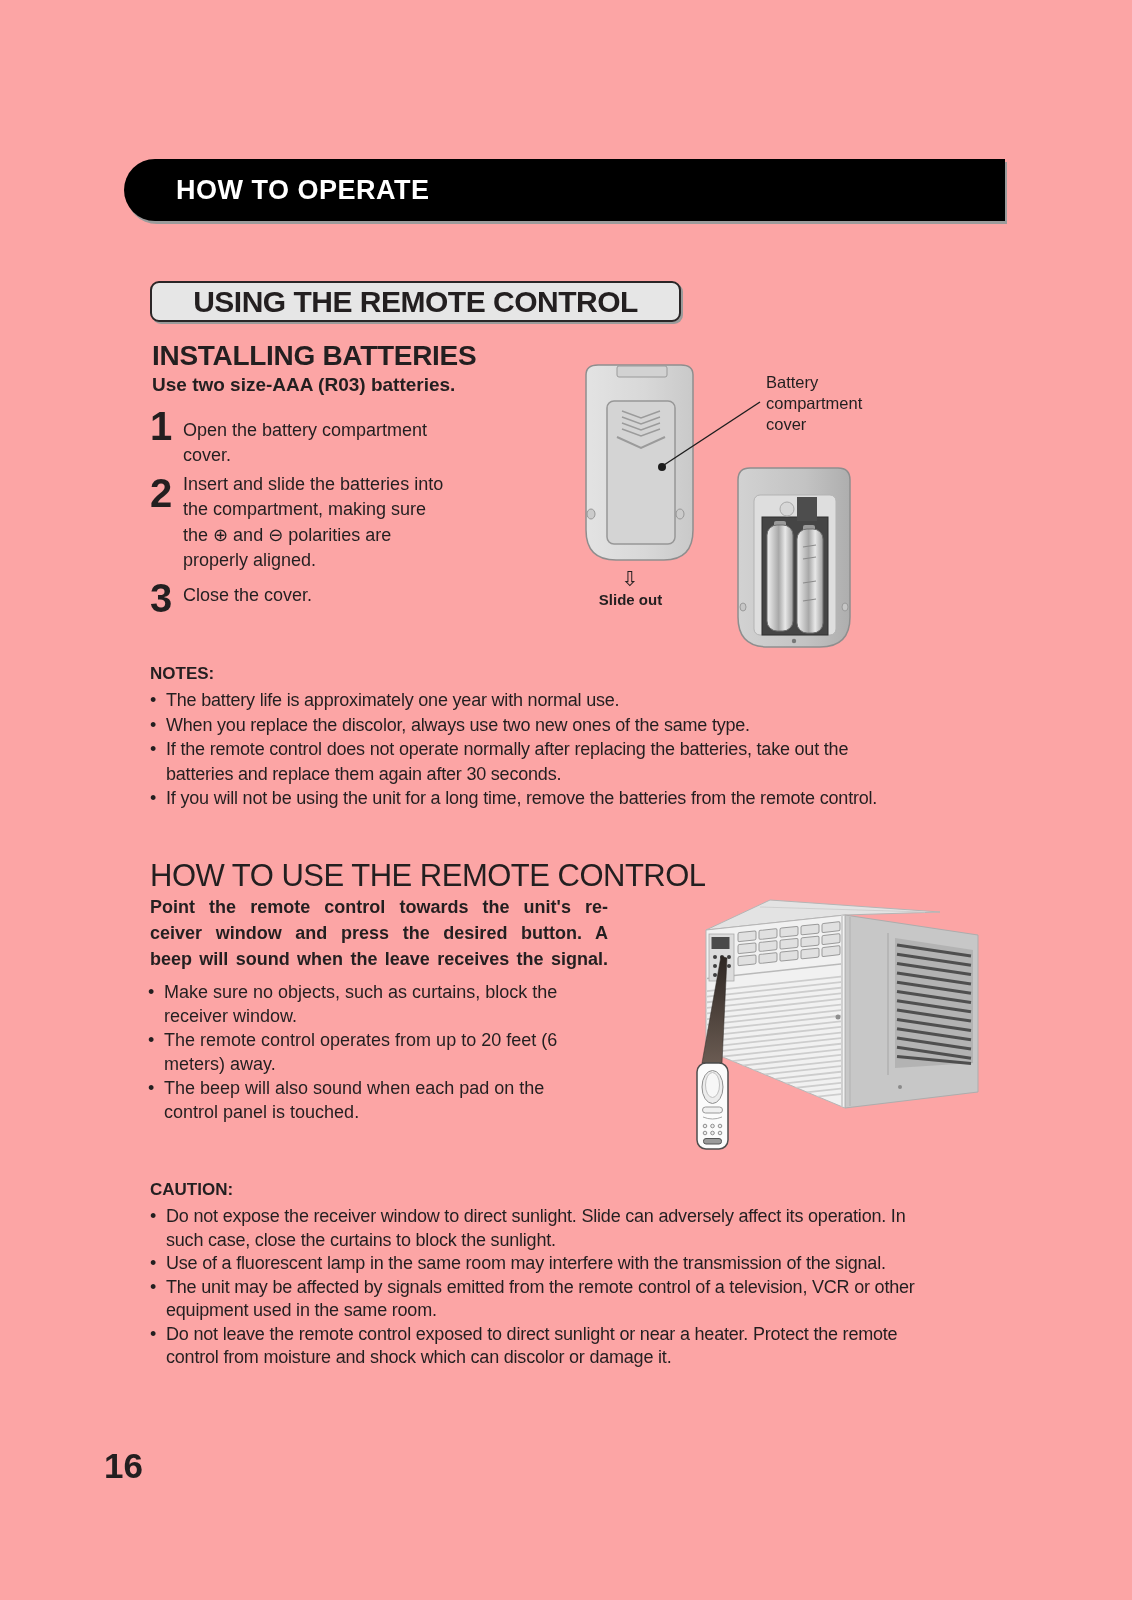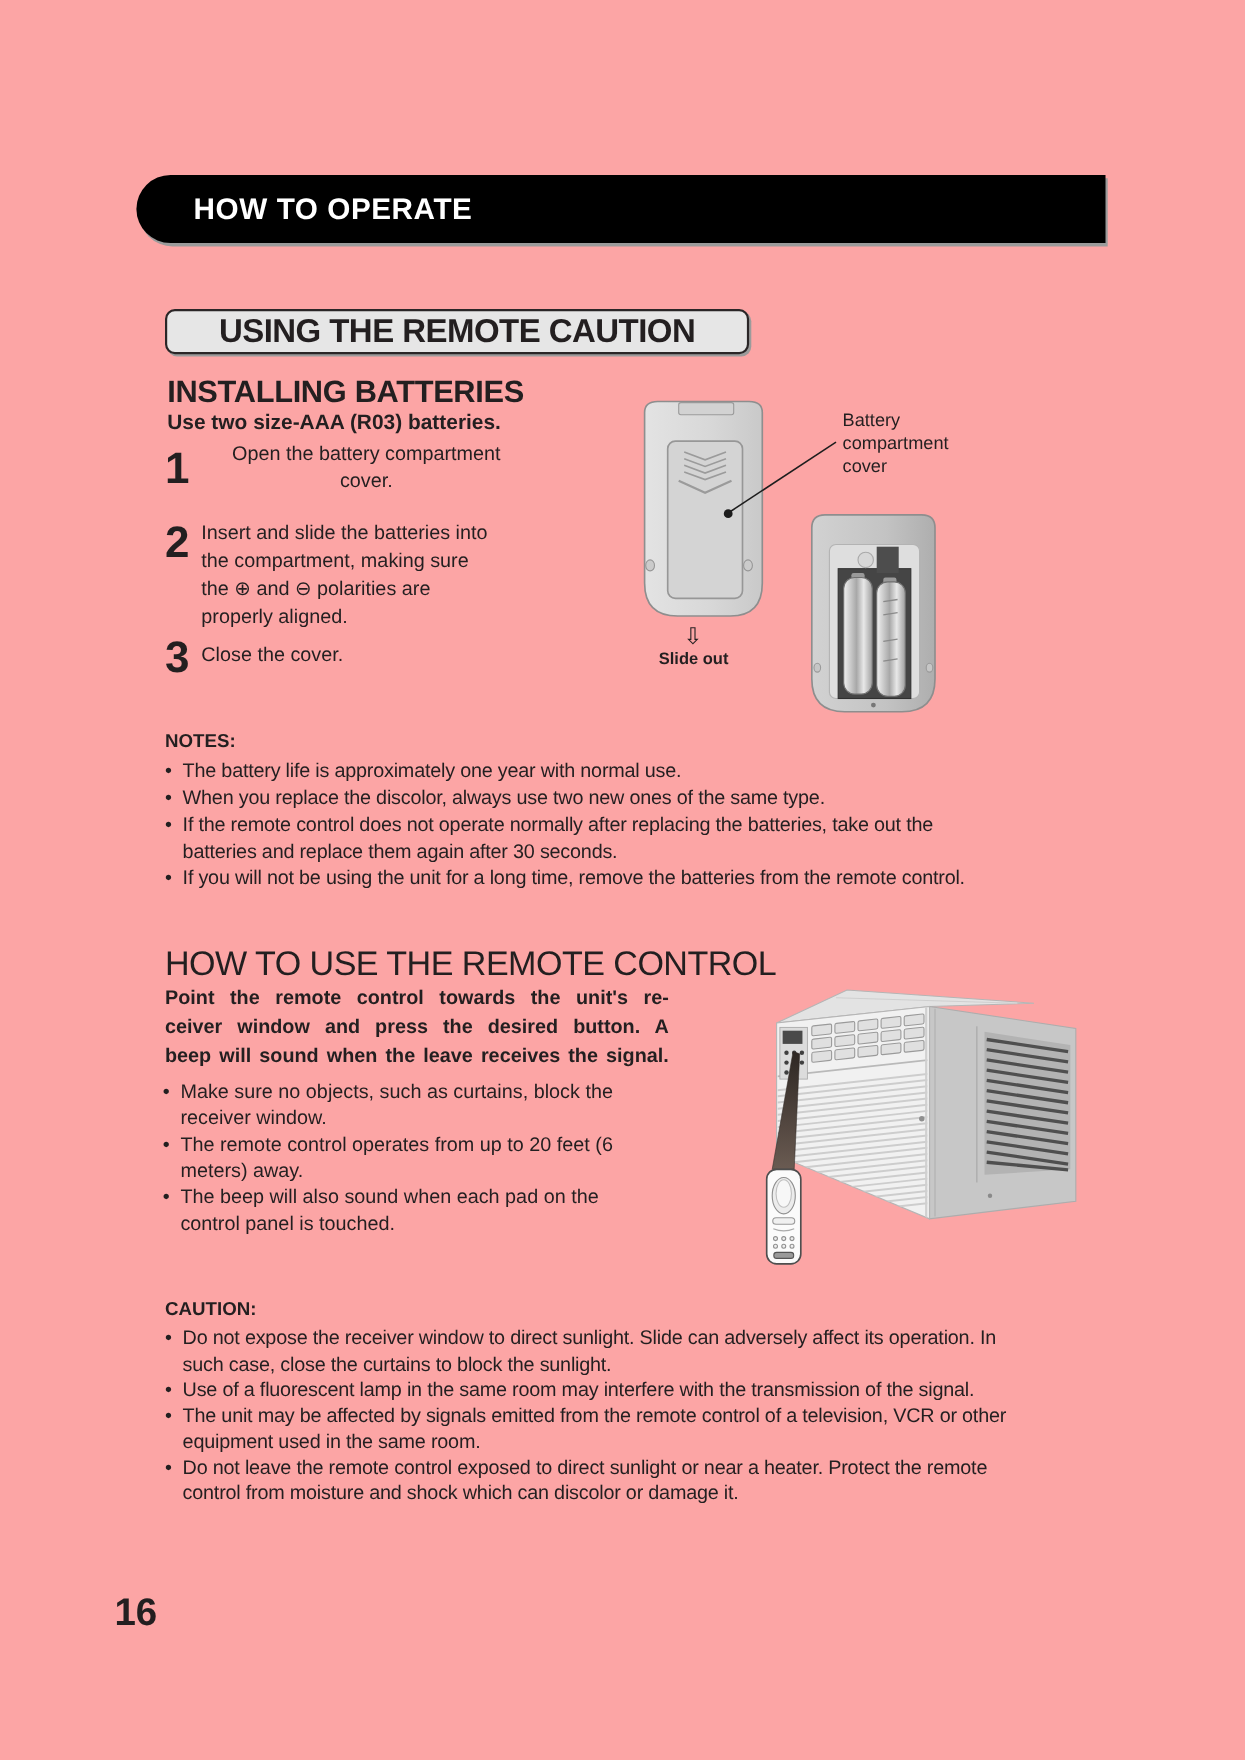--- a/index.html
+++ b/index.html
@@ -55,28 +55,28 @@
 </head>
 <body>
 
 <div class="page">
 
   <div class="abs banner">
     <div class="banner-title">HOW TO OPERATE</div>
   </div>
 
   <div class="abs section-box">
-    <div class="section-box-title">USING THE REMOTE CAUTION</div>
+    <div class="section-box-title">USING THE REMOTE CONTROL</div>
   </div>
 
   <div class="abs h-install">INSTALLING BATTERIES</div>
   <div class="abs subhead">Use two size-AAA (R03) batteries.</div>
 
   <div class="abs step-num" style="left:150px; top:408px;">1</div>
-  <div class="abs step-text lines" style="left:183px; top:400px; width:300px;text-align:center;">Open the battery compartment
+  <div class="abs step-text lines" style="left:183px; top:418px; width:300px;">Open the battery compartment
 cover.</div>
 
   <div class="abs step-num" style="left:150px; top:475px;">2</div>
   <div class="abs step-text lines" style="left:183px; top:472px; width:310px; line-height:25.3px;">Insert and slide the batteries into
 the compartment, making sure
 the ⊕ and ⊖ polarities are
 properly aligned.</div>
 
   <div class="abs step-num" style="left:150px; top:580px;">3</div>
   <div class="abs step-text lines" style="left:183px; top:583px; width:300px;">Close the cover.</div>

